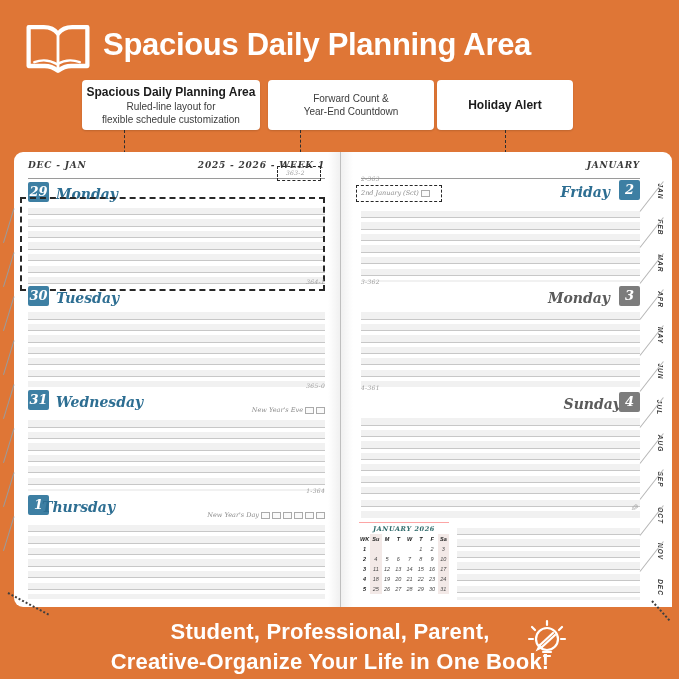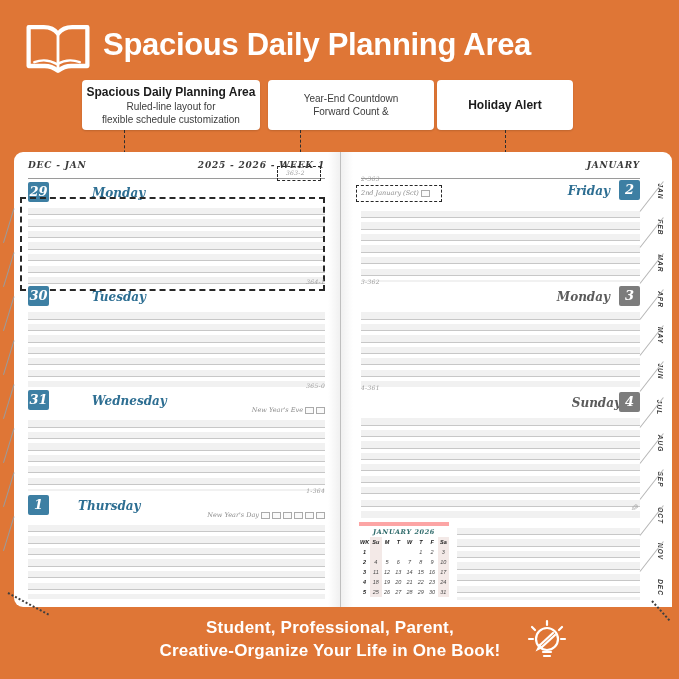--- a/index.html
+++ b/index.html
@@ -55,21 +55,21 @@
   
   .day-badge{
     position:absolute;width:21px;height:20px;border-radius:2px;
     color:#fff;font-family:"DejaVu Serif",serif;font-weight:bold;font-size:13px;
     text-align:center;line-height:20px;
   }
   .badge-blue{background:#3D7FA3;}
   .badge-gray{background:#7C7C7C;}
   .day-name{
     position:absolute;font-family:"DejaVu Serif",serif;font-weight:bold;
-    font-size:12px;color:#2D6E92;margin-left:36px;
+    font-size:14px;color:#2D6E92;
   }
   .day-name.gray{color:#5b5b5b;}
   .count{
     position:absolute;font-family:"DejaVu Serif",serif;
     font-size:6px;color:#9a9a9a;letter-spacing:.3px;
   }
   .holiday{
     position:absolute;font-family:"DejaVu Serif",serif;
     font-size:6.5px;color:#8a8a8a;white-space:nowrap;
   }
@@ -82,41 +82,41 @@
   
   .tabs{position:absolute;left:630px;top:23px;width:28px;height:432px;background:#fff;}
   .tab{position:absolute;left:0;width:28px;height:36px;}
   .tab span{
     position:absolute;left:8px;top:13px;transform:rotate(90deg);transform-origin:center;
     font-size:6.5px;font-weight:bold;letter-spacing:1px;color:#3b3b3b;
     font-family:"Liberation Sans",sans-serif;
   }
   .tab-sep{position:absolute;left:-4px;width:38px;height:0;border-top:1px solid #b5b5b5;transform:rotate(-52deg);transform-origin:left center;}
   
-  .mini-cal{position:absolute;border-top:4px solid #fca5a5;}
+  .mini-cal{position:absolute;border-top:1px solid #fca5a5;}
   .mc-title{
     text-align:center;font-family:"DejaVu Serif",serif;font-weight:bold;
     font-size:6.5px;color:#2F6B6B;letter-spacing:.6px;padding:2px 0 1px;
   }
   .mc-grid{display:grid;grid-template-columns:repeat(8,1fr);}
   .mc-cell{
     font-size:5.5px;color:#4a4a4a;text-align:center;line-height:10px;height:10px;
     font-family:"Liberation Sans",sans-serif;
   }
   .mc-head{font-weight:bold;color:#222;}
   .mc-wk{font-weight:bold;color:#222;}
   .mc-wkend{background:#f3e9e7;}
   
   .edge-mark{position:absolute;width:36px;height:0;border-top:1px solid #9b9b9b;transform:rotate(107deg);transform-origin:left center;}
   .dotline{position:absolute;height:0;border-top:2px dotted #3f3f3f;}
   .pencil{position:absolute;font-size:10px;color:#adadad;transform:rotate(90deg);}
   
   .footer-text{
     position:absolute;left:40px;top:617px;width:580px;text-align:center;
-    color:#fff;font-size:17px;font-weight:bold;line-height:1.35;letter-spacing:.2px;
+    color:#fff;font-size:22px;font-weight:bold;line-height:1.35;letter-spacing:.2px;
   }
   .bulb-icon{position:absolute;left:524px;top:615px;}
 </style>
 </head>
 <body>
 
 <div class="book-icon">
   <svg width="72" height="56" viewBox="0 0 76 58">
     <path d="M7 7 h16 c7 0 12 3 15 7 c3 -4 8 -7 15 -7 h16 v41 h-17 c-5 0 -10 2 -14 5 c-4 -3 -9 -5 -14 -5 h-17 z" fill="none" stroke="#ffffff" stroke-width="4.5" stroke-linejoin="round"></path>
     <path d="M38 14 v39" stroke="#ffffff" stroke-width="3"></path>
@@ -124,22 +124,22 @@
   </svg>
 </div>
 <div class="hdr-title">Spacious Daily Planning Area</div>
 
 <div class="callout co1">
   <div class="c-title">Spacious Daily Planning Area</div>
   <div class="c-line">Ruled-line layout for</div>
   <div class="c-line">flexible schedule customization</div>
 </div>
 <div class="callout co2">
+  <div class="c-line">Forward Count &amp;</div>
   <div class="c-line">Year-End Countdown</div>
-  <div class="c-line">Forward Count &amp;</div>
 </div>
 <div class="callout co3">
   <div class="c-title">Holiday Alert</div>
 </div>
 
 <div class="vdash" style="left:124px;top:130px;height:54px;"></div>
 <div class="dot" style="left:121px;top:184px;"></div>
 <div class="vdash" style="left:300px;top:130px;height:37px;"></div>
 <div class="vdash" style="left:505px;top:130px;height:58px;"></div>
 <div class="hdash" style="left:432px;top:188px;width:73px;"></div>

